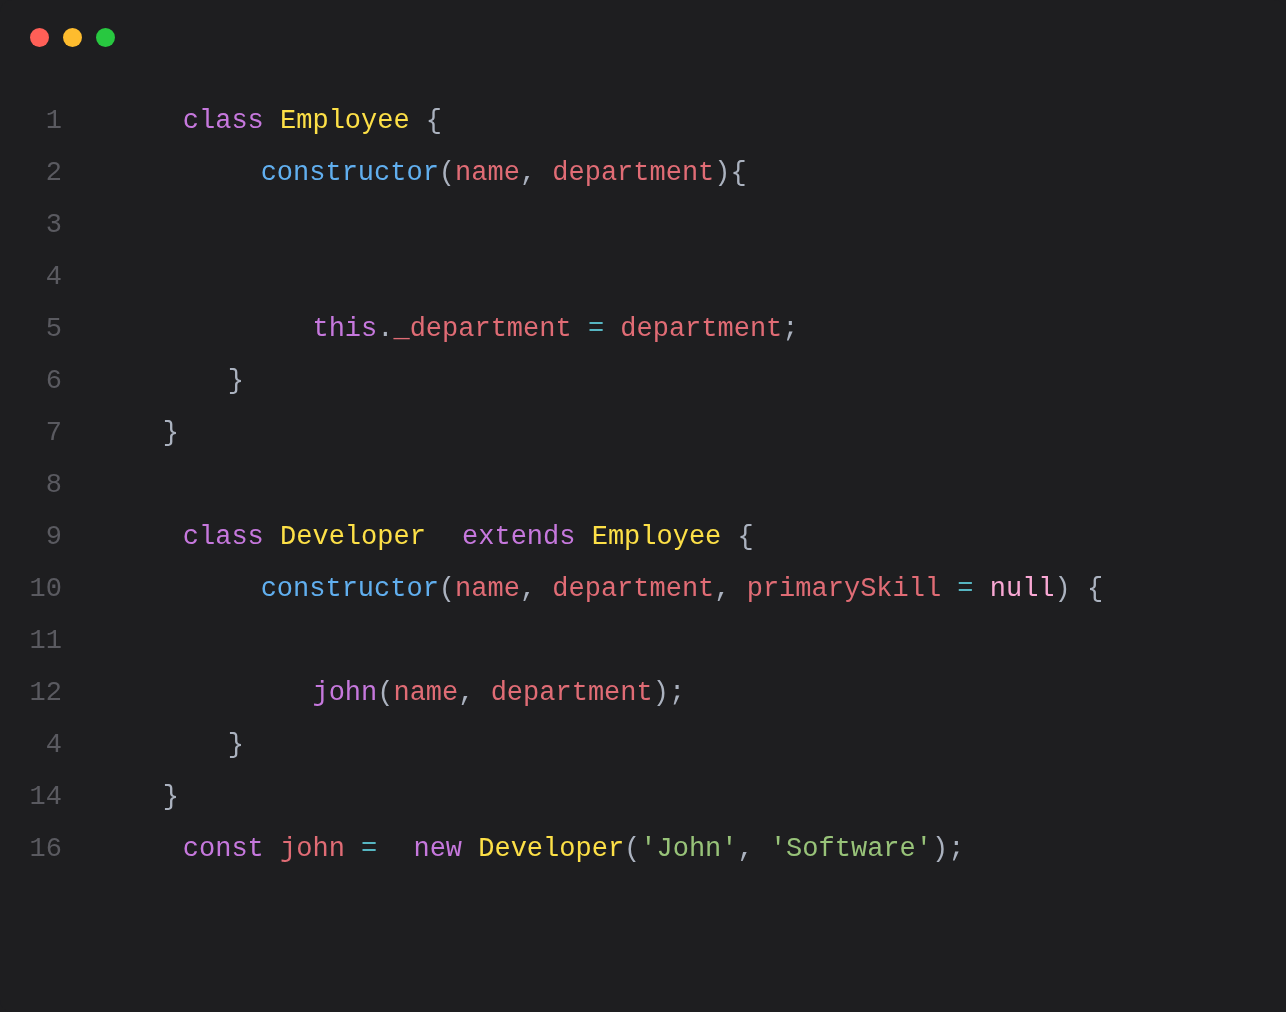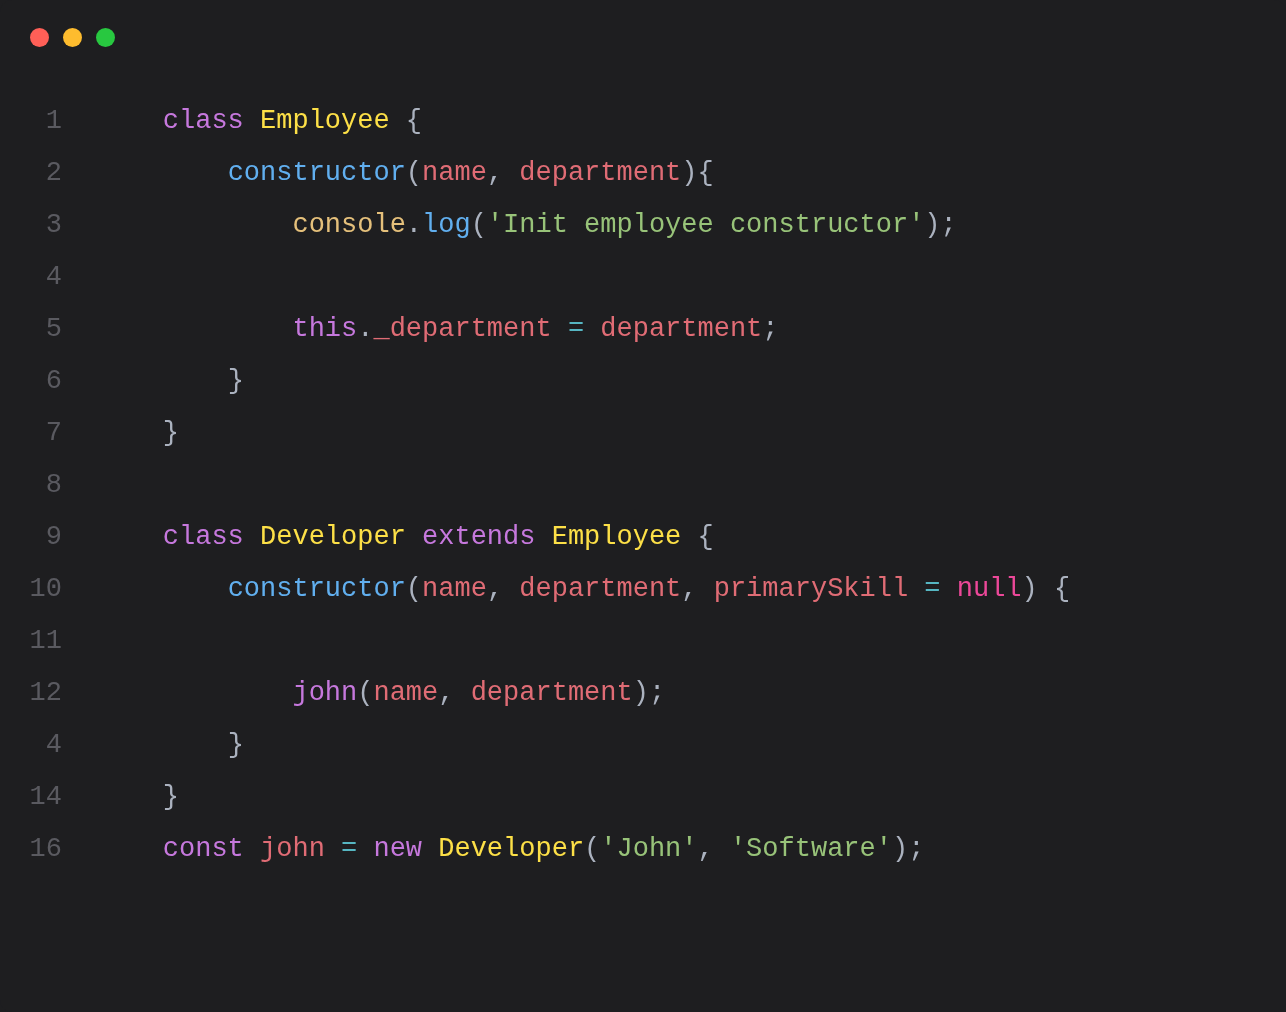--- a/index.html
+++ b/index.html
@@ -46,45 +46,45 @@
     color: #5a5a60;
     padding-right: 36px;
     user-select: none;
     flex-shrink: 0;
   }
   .code {
     color: #d1d5db;
   }
 
   
-  .kw      { color: #c678dd; }   
+  .kw      { color: #c678dd; margin-left: 20px; }   
   .cls     { color: #fde047; }   
-  .fn      { color: #61afef; }   
+  .fn      { color: #61afef; margin-left: 33px; }   
   .param   { color: #e06c75; }   
   .prop    { color: #e06c75; }   
   .obj     { color: #e5c07b; }   
   .str     { color: #98c379; }   
   .op      { color: #56b6c2; }   
-  .lit     { color: #ec4899; }   
+  .lit     { color: #f9a8d4; }   
   .punct   { color: #abb2bf; }   
 </style>
 </head>
 <body>
 
 <div class="window">
   <div class="traffic-lights">
     <div class="tl tl-red"></div>
     <div class="tl tl-yellow"></div>
     <div class="tl tl-green"></div>
   </div>
 
   <div class="editor" id="editor">
       <div class="line"><div class="gutter">1</div><div class="code"><span>    </span><span class="kw">class</span><span class="punct"> </span><span class="cls">Employee</span><span class="punct"> {</span></div></div>
       <div class="line"><div class="gutter">2</div><div class="code"><span>        </span><span class="fn">constructor</span><span class="punct">(</span><span class="param">name</span><span class="punct">, </span><span class="param">department</span><span class="punct">){</span></div></div>
-      <div class="line"><div class="gutter">3</div><div class="code"><span>            </span><span class="obj">console</span><span class="punct">.</span><span class="fn">log</span><span class="punct">(</span><span class="str">'Init employee constructor'</span><span class="punct">);</span></div></div>
+      <div class="line"><div class="gutter">3</div></div>
       <div class="line"><div class="gutter">4</div></div>
       <div class="line"><div class="gutter">5</div><div class="code"><span>            </span><span class="kw">this</span><span class="punct">.</span><span class="prop">_department</span><span class="punct"> </span><span class="op">=</span><span class="punct"> </span><span class="param">department</span><span class="punct">;</span></div></div>
       <div class="line"><div class="gutter">6</div><div class="code"><span>        </span><span class="punct">}</span></div></div>
       <div class="line"><div class="gutter">7</div><div class="code"><span>    </span><span class="punct">}</span></div></div>
       <div class="line"><div class="gutter">8</div><div class="code"><span></span></div></div>
       <div class="line"><div class="gutter">9</div><div class="code"><span>    </span><span class="kw">class</span><span class="punct"> </span><span class="cls">Developer</span><span class="punct"> </span><span class="kw">extends</span><span class="punct"> </span><span class="cls">Employee</span><span class="punct"> {</span></div></div>
       <div class="line"><div class="gutter">10</div><div class="code"><span>        </span><span class="fn">constructor</span><span class="punct">(</span><span class="param">name</span><span class="punct">, </span><span class="param">department</span><span class="punct">, </span><span class="param">primarySkill</span><span class="punct"> </span><span class="op">=</span><span class="punct"> </span><span class="lit">null</span><span class="punct">) {</span></div></div>
       <div class="line"><div class="gutter">11</div></div>
       <div class="line"><div class="gutter">12</div><div class="code"><span>            </span><span class="kw">john</span><span class="punct">(</span><span class="param">name</span><span class="punct">, </span><span class="param">department</span><span class="punct">);</span></div></div>
       <div class="line"><div class="gutter">4</div><div class="code"><span>        </span><span class="punct">}</span></div></div>

